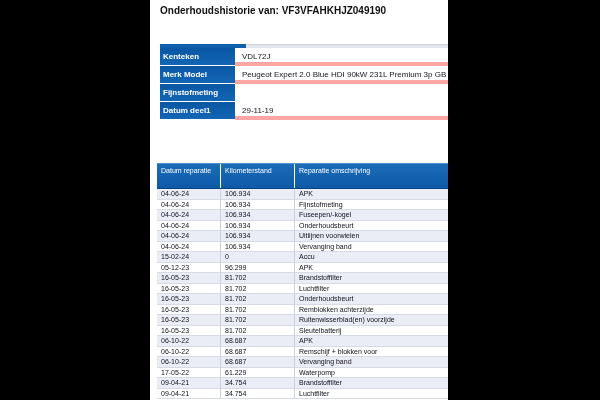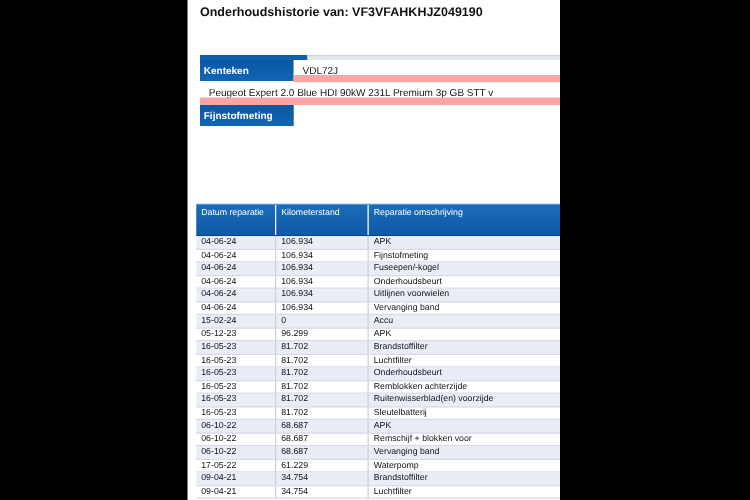--- a/index.html
+++ b/index.html
@@ -29,21 +29,21 @@
   .vlabel{
     width:75px;box-sizing:border-box;
     background:linear-gradient(#0a57a4,#1266b4);
     color:#fff;font-size:8px;font-weight:bold;
     padding:4px 0 0 3px;border-bottom:1px solid #fff;
     white-space:nowrap;overflow:hidden;
   }
   .vvalue{
     flex:1;box-sizing:border-box;background:#fff;
     color:#15151f;font-size:8px;
-    padding:4px 0 4px 7px;border-bottom:6px solid #fca5a5;
+    padding:4px 0 4px 7px;border-bottom:4px solid #fca5a5;
     white-space:nowrap;overflow:hidden;
   }
   .vrow:first-of-type .vvalue{border-top:1px solid #ccd4e6;}
   
   .htable{
     position:absolute;left:7px;top:163px;width:291px;
   }
   .hheader{
     display:flex;height:26px;box-sizing:border-box;
     background:linear-gradient(#1c6cb8,#0d5aa8);
@@ -79,24 +79,29 @@
   <div class="vtable">
     <div class="vtable-topstrip">
       <div class="strip-blue"></div>
       <div class="strip-gray"></div>
     </div>
     <div class="vrow">
       <div class="vlabel">Kenteken</div>
       <div class="vvalue">VDL72J</div>
     </div>
     <div class="vrow">
+      <div class="vlabel">Merk Model</div>
       <div class="vvalue">Peugeot Expert 2.0 Blue HDI 90kW 231L Premium 3p GB STT v</div>
     </div>
     <div class="vrow">
       <div class="vlabel">Fijnstofmeting</div>
+    </div>
+    <div class="vrow">
+      <div class="vlabel">Datum deel1</div>
+      <div class="vvalue">29-11-19</div>
     </div>
   </div>
 
   <div class="htable">
     <div class="hheader">
       <div class="hcell c0">Datum reparatie</div>
       <div class="hcell c1">Kilometerstand</div>
       <div class="hcell c2">Reparatie omschrijving</div>
     </div>
     <div class="hbody">

